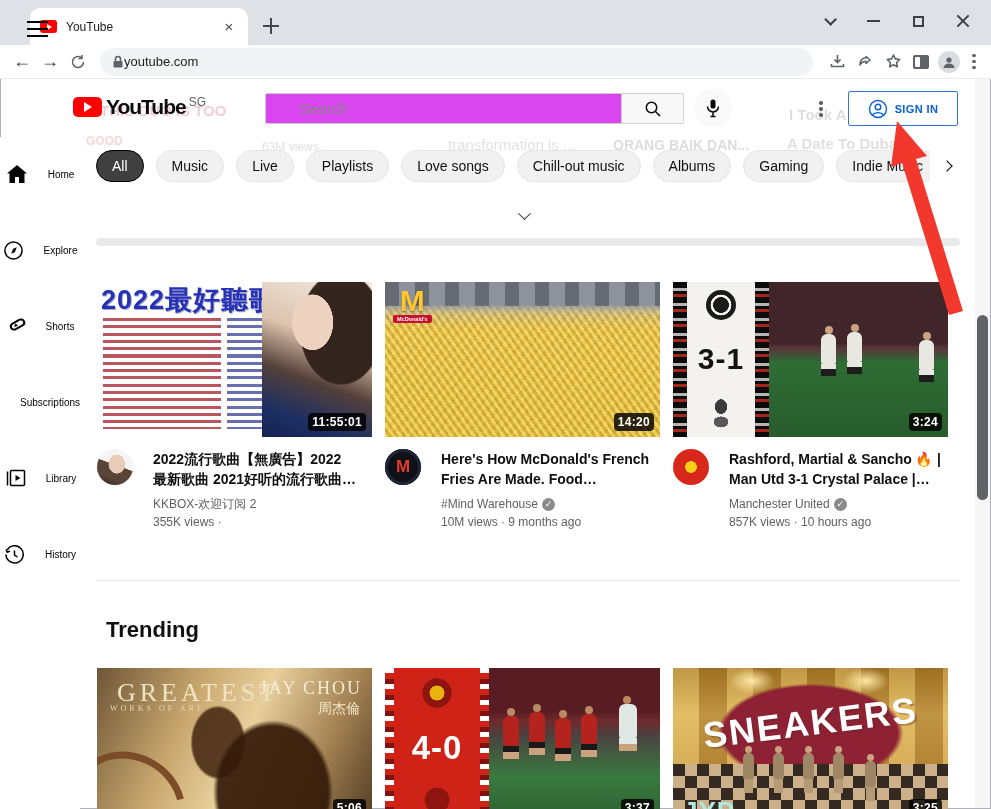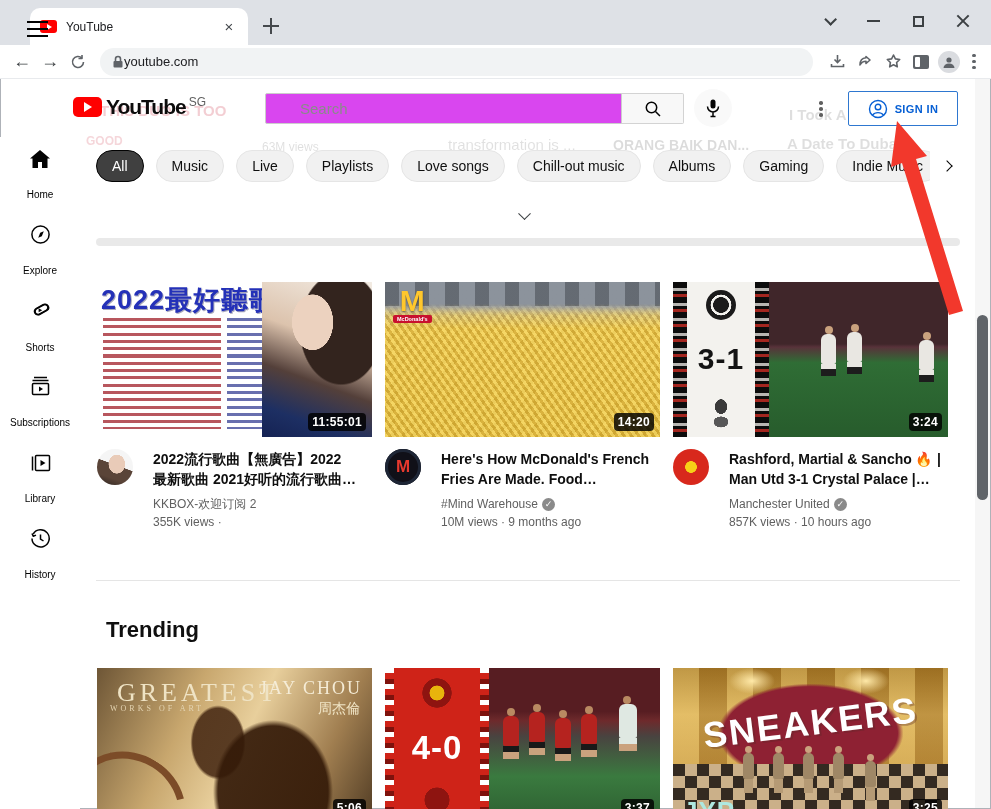--- a/index.html
+++ b/index.html
@@ -75,21 +75,21 @@
   .chip.active { background:#404040; border-color:#030303; color:#fff; }
   .chip-next { position:absolute; left:936px; top:155px; width:22px; height:22px; display:flex; align-items:center; justify-content:center; z-index:2; }
   .chev-r { width:8px; height:8px; border-right:1.8px solid #030303; border-top:1.8px solid #030303; transform:rotate(45deg); }
 
   .collapse { position:absolute; left:514px; top:209px; width:20px; height:14px; display:flex; align-items:center; justify-content:center; }
   .chev-d { width:9px; height:9px; border-right:1.6px solid #3c4043; border-bottom:1.6px solid #3c4043; transform:rotate(45deg) translate(-2px,-2px); }
   .grayband { position:absolute; left:96px; top:238px; width:864px; height:8px; background:#e9e9e9; border-radius:4px; }
 
   
   .sidebar { position:absolute; left:0; top:137px; width:80px; bottom:0; background:#fff; z-index:2; }
-  .sb-item { width:80px; height:74px; display:flex; flex-direction:column; align-items:center; justify-content:center; gap:20px; color:#030303; }
+  .sb-item { width:80px; height:74px; display:flex; flex-direction:row; align-items:center; justify-content:center; gap:20px; color:#030303; }
   .sb-item svg { display:block; }
   .sb-label { font-size:10px; color:#030303; }
   .sb-sp { height:2px; }
 
   
   .row { position:absolute; left:97px; display:flex; gap:13px; z-index:1; }
   .row1 { top:282px; } .row2 { top:668px; }
   .card { width:275px; flex:0 0 auto; }
   .thumb { position:relative; width:275px; height:155px; border-radius:0; overflow:hidden; background:#ddd; }
   .dur { position:absolute; right:6px; bottom:6px; background:rgba(0,0,0,.82); color:#fff; font-size:12px; font-weight:bold; padding:2px 4px; border-radius:4px; letter-spacing:.3px; }

